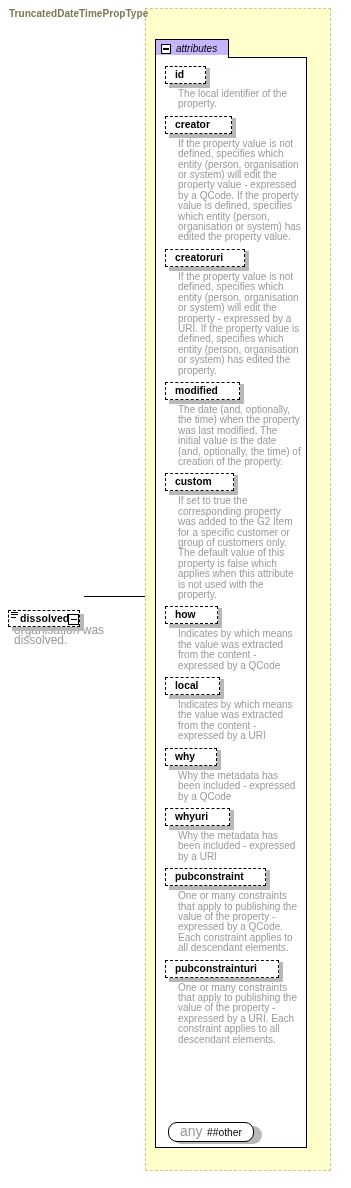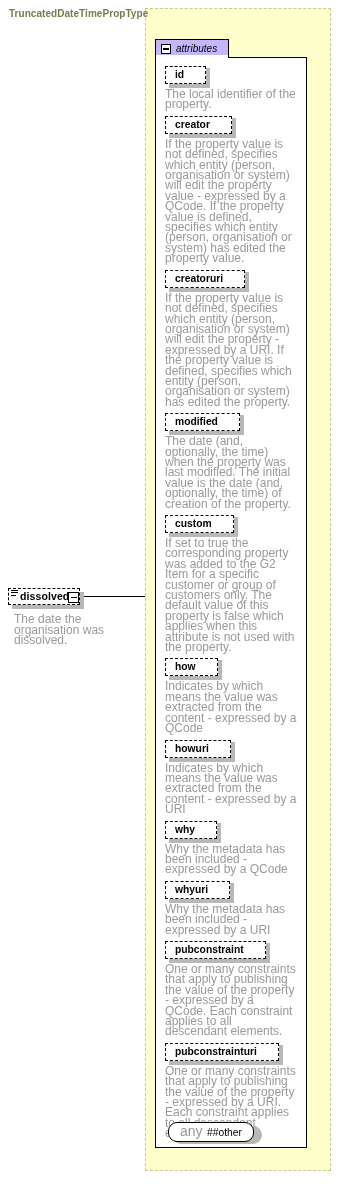--- a/index.html
+++ b/index.html
@@ -12,21 +12,21 @@
     height: 1188px;
     position: relative;
     font-family: "Liberation Sans", sans-serif;
     overflow: hidden;
   }
 
   
   #left-node {
     position: absolute;
     left: 8px;
-    top: 588px;
+    top: 610px;
     width: 76px;
     height: 19px;
     padding-left: 40px;
   }
   .elem-box {
     position: absolute;
     left: 0; top: 0;
     width: 72px;
     height: 17px;
     box-sizing: border-box;
@@ -231,24 +231,24 @@
     content: "";
     position: absolute;
     left: 4px;
     top: 4px;
     right: -4px;
     bottom: -4px;
     background: #b8b8b8;
     z-index: 1;
   }
   .attr-desc {
-    font-size: 12px;
+    font-size: 10px;
     line-height: 10.4px;
     color: #9a9a9a;
-    margin: 2px 0 0 0;
+    margin: 2px 0 0 13px;
     max-width: 132px;
   }
 
   
   #any-node {
     position: absolute;
     left: 168px;
     top: 1122px;
     z-index: 5;
   }
@@ -313,21 +313,21 @@
 </div>
 <div id="tab-joint"></div>
 
 <div id="attr-list">
     <div class="attr-row"><div class="attr-chip-wrap"><div class="attr-chip">id</div></div><div class="attr-desc">The local identifier of the property.</div></div>
     <div class="attr-row"><div class="attr-chip-wrap"><div class="attr-chip">creator</div></div><div class="attr-desc">If the property value is not defined, specifies which entity (person, organisation or system) will edit the property value - expressed by a QCode. If the property value is defined, specifies which entity (person, organisation or system) has edited the property value.</div></div>
     <div class="attr-row"><div class="attr-chip-wrap"><div class="attr-chip">creatoruri</div></div><div class="attr-desc">If the property value is not defined, specifies which entity (person, organisation or system) will edit the property - expressed by a URI. If the property value is defined, specifies which entity (person, organisation or system) has edited the property.</div></div>
     <div class="attr-row"><div class="attr-chip-wrap"><div class="attr-chip">modified</div></div><div class="attr-desc">The date (and, optionally, the time) when the property was last modified. The initial value is the date (and, optionally, the time) of creation of the property.</div></div>
     <div class="attr-row"><div class="attr-chip-wrap"><div class="attr-chip">custom</div></div><div class="attr-desc">If set to true the corresponding property was added to the G2 Item for a specific customer or group of customers only. The default value of this property is false which applies when this attribute is not used with the property.</div></div>
     <div class="attr-row"><div class="attr-chip-wrap"><div class="attr-chip">how</div></div><div class="attr-desc">Indicates by which means the value was extracted from the content - expressed by a QCode</div></div>
-    <div class="attr-row"><div class="attr-chip-wrap"><div class="attr-chip">howuri</div></div><div class="attr-desc">Indicates by which means the value was extracted from the content - expressed by a URI</div></div>
+    <div class="attr-row"><div class="attr-chip-wrap"><div class="attr-chip">local</div></div><div class="attr-desc">Indicates by which means the value was extracted from the content - expressed by a URI</div></div>
     <div class="attr-row"><div class="attr-chip-wrap"><div class="attr-chip">why</div></div><div class="attr-desc">Why the metadata has been included - expressed by a QCode</div></div>
     <div class="attr-row"><div class="attr-chip-wrap"><div class="attr-chip">whyuri</div></div><div class="attr-desc">Why the metadata has been included - expressed by a URI</div></div>
     <div class="attr-row"><div class="attr-chip-wrap"><div class="attr-chip">pubconstraint</div></div><div class="attr-desc">One or many constraints that apply to publishing the value of the property - expressed by a QCode. Each constraint applies to all descendant elements.</div></div>
     <div class="attr-row"><div class="attr-chip-wrap"><div class="attr-chip">pubconstrainturi</div></div><div class="attr-desc">One or many constraints that apply to publishing the value of the property - expressed by a URI. Each constraint applies to all descendant elements.</div></div>
   </div>
 
 <div id="any-node">
   <div class="any-shadow"></div>
   <div class="any-chip">
     <span class="any-kw">any</span>

